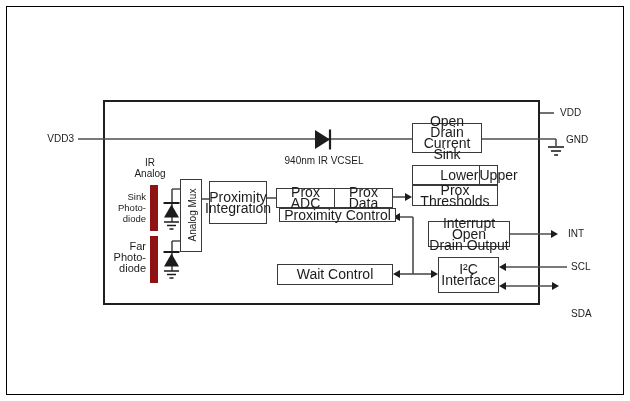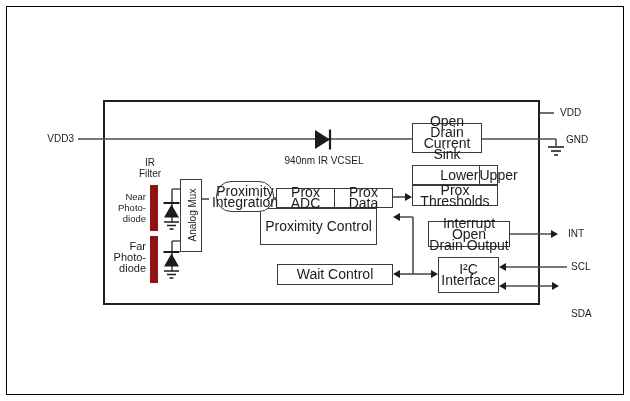--- a/index.html
+++ b/index.html
@@ -90,23 +90,23 @@
     <div class="cell">Upper</div>
   </div>
 
   <div class="abs box" style="left:412px;top:185px;width:86px;height:21px;">Prox Thresholds</div>
 
   <div class="abs box cellrow" style="left:276px;top:188px;width:117px;height:20px;">
     <div class="cell">Prox ADC</div>
     <div class="cell">Prox Data</div>
   </div>
 
-  <div class="abs box" style="left:260px;top:208px;width:117px;height:37px;">Proximity Control</div>
+  <div class="abs box" style="left:279px;top:208px;width:117px;height:14px;">Proximity Control</div>
 
-  <div class="abs box prelines" style="left:216px;top:181px;width:58px;height:31px;border-radius:15px;">Proximity
+  <div class="abs box prelines" style="left:209px;top:181px;width:58px;height:43px;">Proximity
 Integration</div>
 
   <div class="abs box" style="left:180px;top:179px;width:22px;height:73px;"></div>
   <div id="analog-mux-text" class="abs">Analog Mux</div>
 
   <div class="abs box" style="left:277px;top:264px;width:116px;height:21px;">Wait Control</div>
 
   <div class="abs box prelines" style="left:428px;top:221px;width:82px;height:26px;">Interrupt Open
 Drain Output</div>
 
@@ -115,21 +115,21 @@
 
   <div class="abs lbl r" style="left:38px;top:133px;width:36px;height:12px;">VDD3</div>
   <div class="abs lbl" style="left:560px;top:107px;width:32px;height:12px;">VDD</div>
   <div class="abs lbl" style="left:566px;top:134px;width:32px;height:12px;">GND</div>
   <div class="abs lbl" style="left:568px;top:228px;width:30px;height:12px;">INT</div>
   <div class="abs lbl" style="left:571px;top:261px;width:30px;height:12px;">SCL</div>
   <div class="abs lbl" style="left:571px;top:280px;width:30px;height:12px;margin-top:28px;">SDA</div>
 
   <div class="abs lbl c" style="left:282px;top:155px;width:84px;height:12px;">940nm IR VCSEL</div>
   <div class="abs lbl c prelines" style="left:125px;top:157px;width:50px;height:22px;">IR
-Filter</div>
-  <div class="abs lbl r prelines" style="left:108px;top:191px;width:38px;height:34px;font-size:9.5px;">Near
+Analog</div>
+  <div class="abs lbl r prelines" style="left:108px;top:191px;width:38px;height:34px;font-size:9.5px;">Sink
 Photo-
 diode</div>
   <div class="abs lbl r prelines" style="left:108px;top:241px;width:38px;height:34px;font-size:11px;">Far
 Photo-
 diode</div>
 
 </div>
 
 </body></html>

